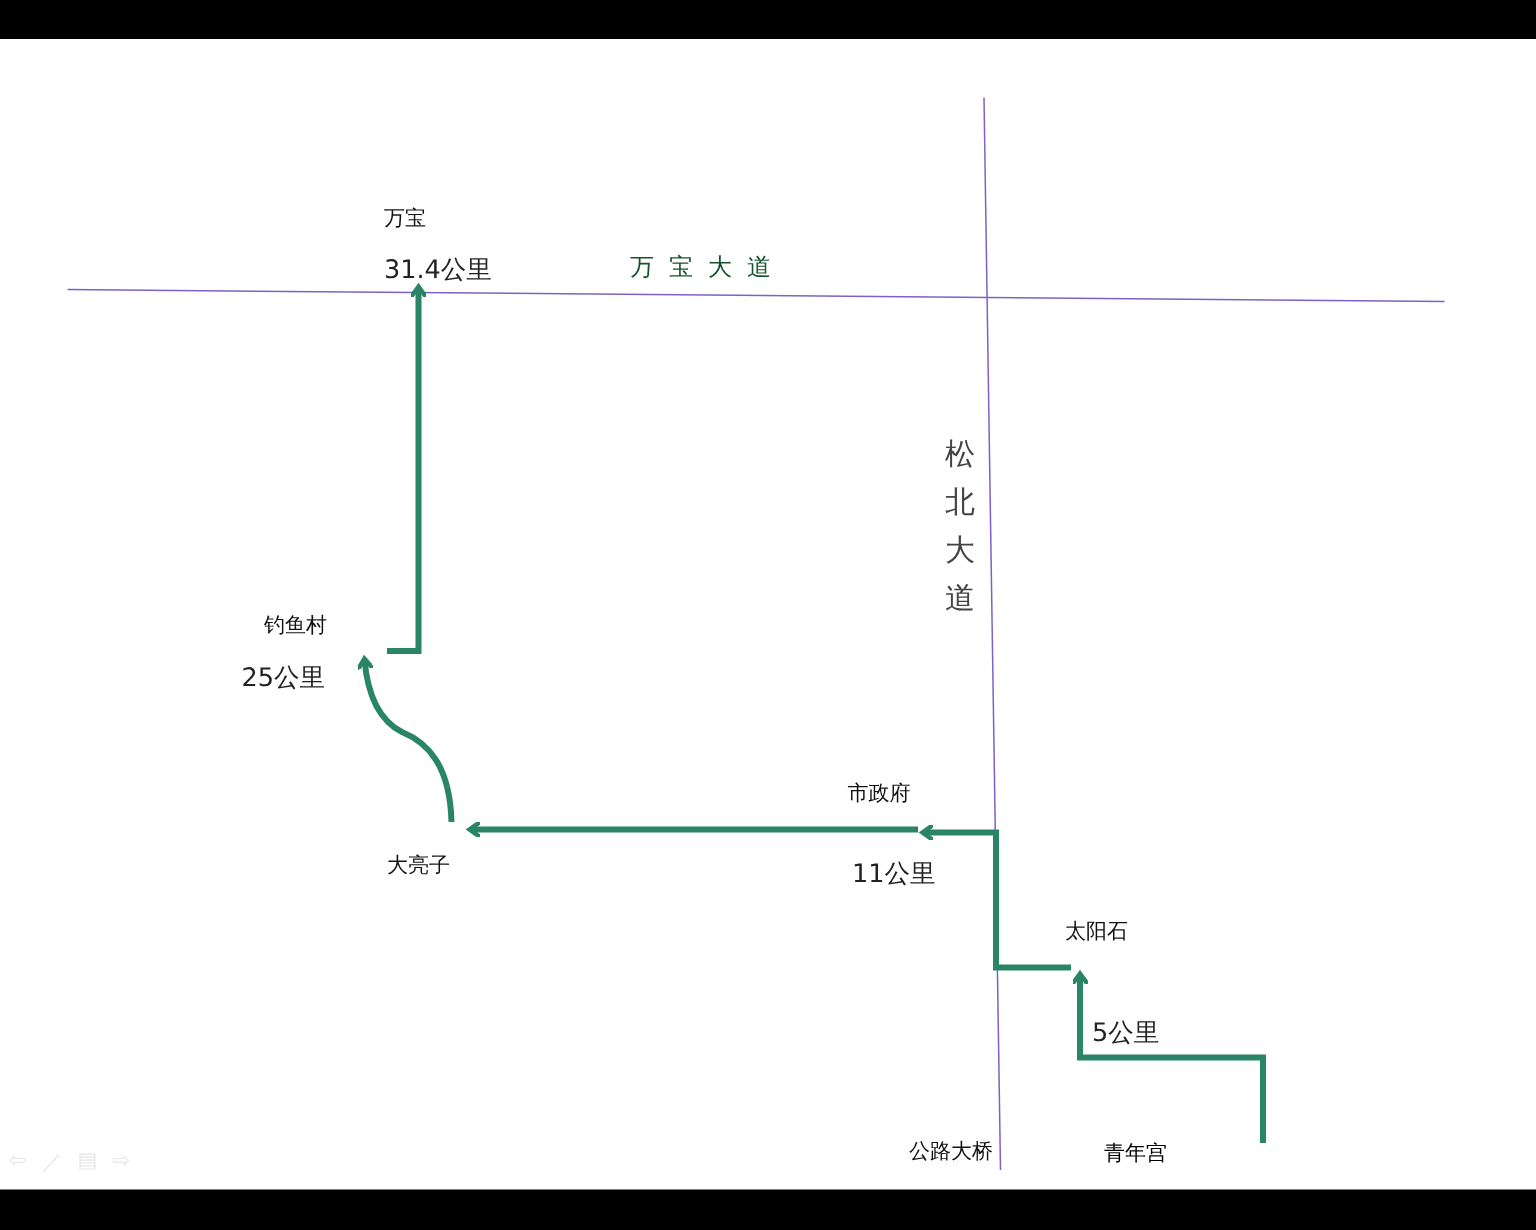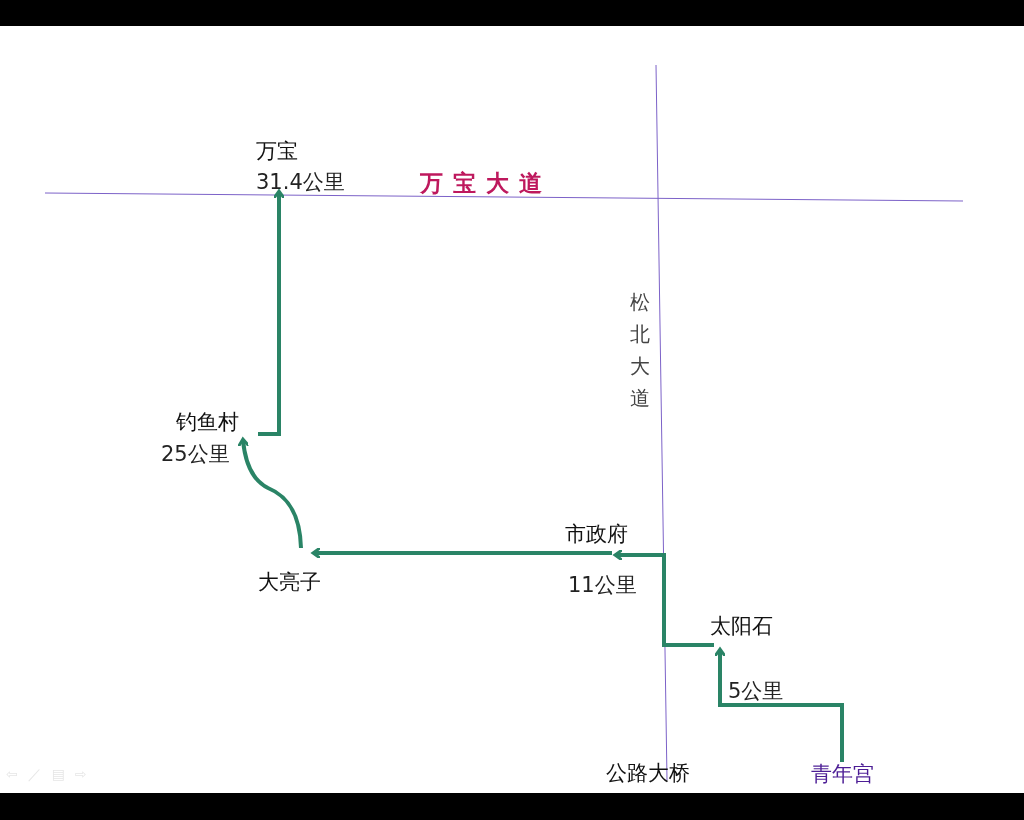--- a/index.html
+++ b/index.html
@@ -2,23 +2,23 @@
 <html><head>
 <meta charset="utf-8">
 <style>
   html,body{margin:0;padding:0;}
   body{width:1024px;height:820px;position:relative;background:#fff;overflow:hidden;font-family:"DejaVu Sans",sans-serif;}
   .bar{position:absolute;left:0;width:1024px;background:#000;}
   .bar.top{top:0;height:26px;}
   .bar.bottom{top:793px;height:27px;}
   svg.map{position:absolute;left:0;top:0;}
   .lbl{position:absolute;color:#111;white-space:nowrap;}
-  .name{font-size:21px;}
-  .dist{font-size:21px;color:#222;}
-  .road{font-size:23px;color:#be185d;letter-spacing:10px;font-weight:bold;}
+  .name{font-size:14px;}
+  .dist{font-size:17px;color:#222;}
+  .road{font-size:16px;color:#14532d;letter-spacing:10px;}
   .roadv{font-size:20px;color:#444;width:24px;line-height:32px;text-align:center;}
   .nav{position:absolute;left:6px;top:766px;display:flex;gap:10px;color:#e6e6e6;font-size:14px;}
   .nav span{cursor:pointer;}
 </style>
 </head>
 <body>
 
 <div class="bar top"></div>
 <div class="bar bottom"></div>
 
@@ -57,20 +57,20 @@
 
 <div class="lbl name" style="left:258px;top:568px">大亮子</div>
 
 <div class="lbl name" style="left:565px;top:520px">市政府</div>
 <div class="lbl dist" style="left:568px;top:571px">11公里</div>
 
 <div class="lbl name" style="left:710px;top:612px">太阳石</div>
 <div class="lbl dist" style="left:728px;top:677px">5公里</div>
 
 <div class="lbl name" style="left:606px;top:759px">公路大桥</div>
-<div class="lbl name" style="left:811px;top:760px;color:#4c1d95">青年宫</div>
+<div class="lbl name" style="left:736px;top:760px;color:#000000">青年宫</div>
 
 <div class="nav">
   <span>⇦</span>
   <span>／</span>
   <span>▤</span>
   <span>⇨</span>
 </div>
 
 </body></html>

